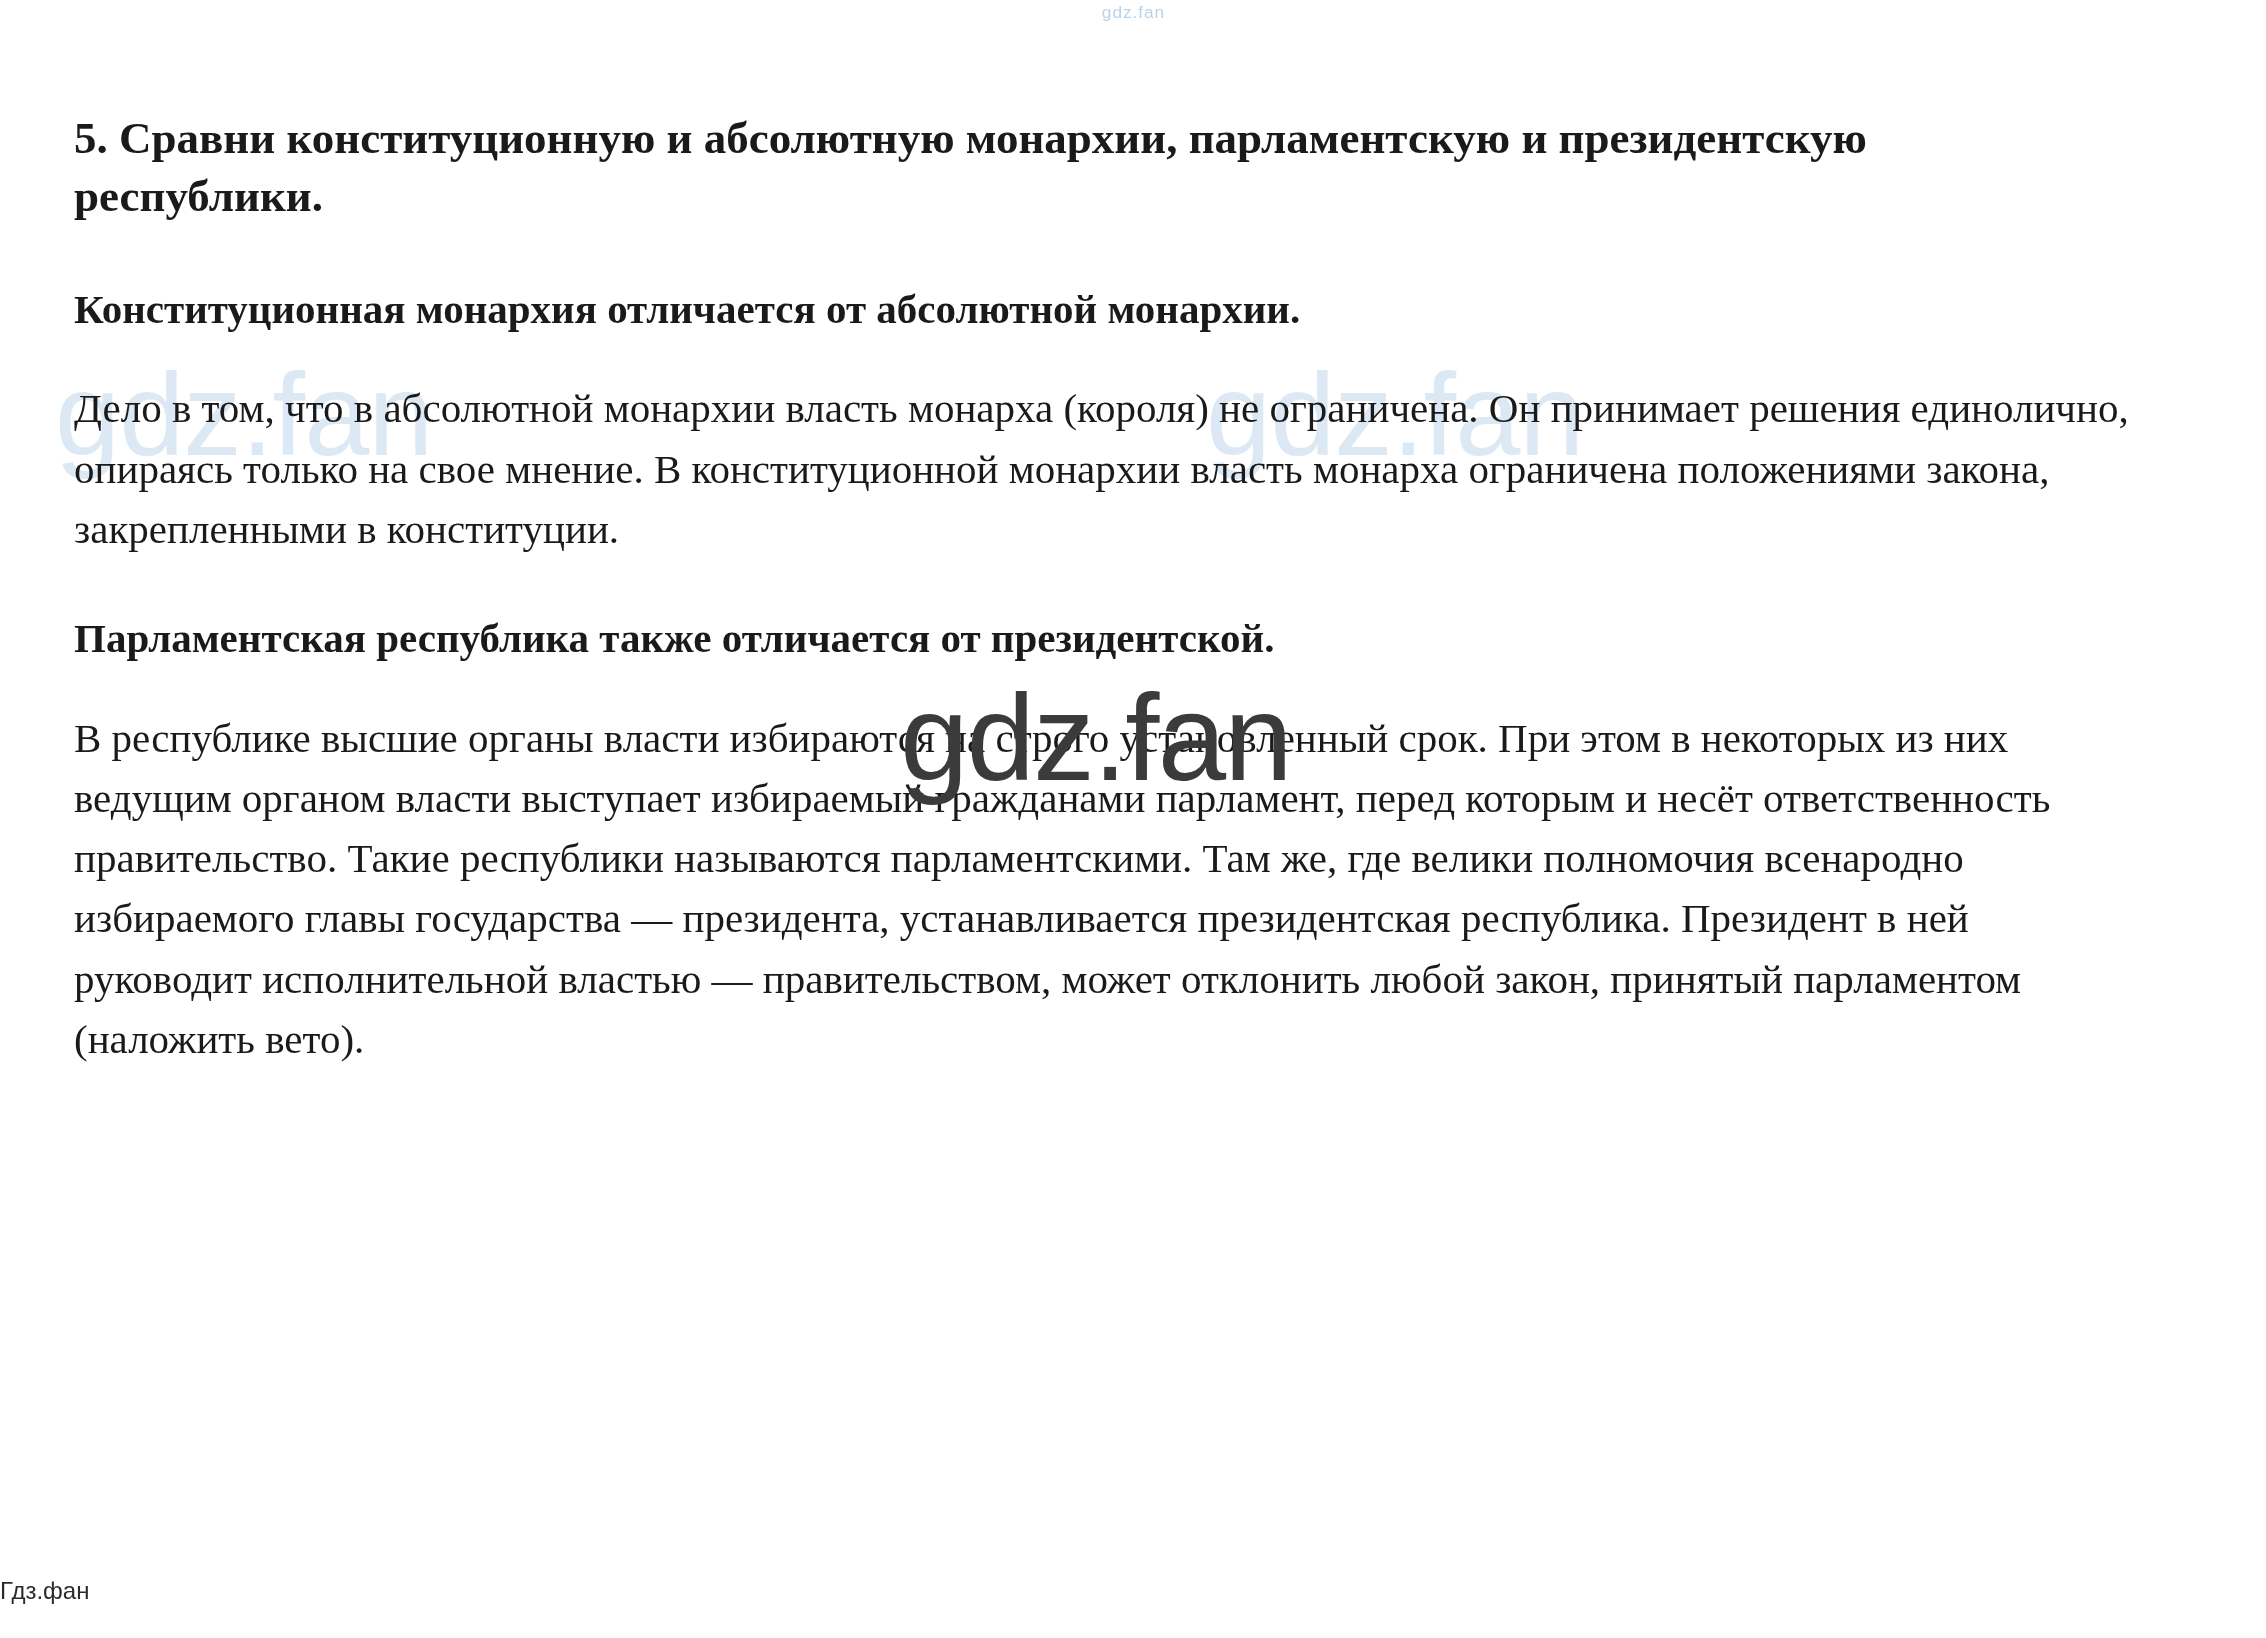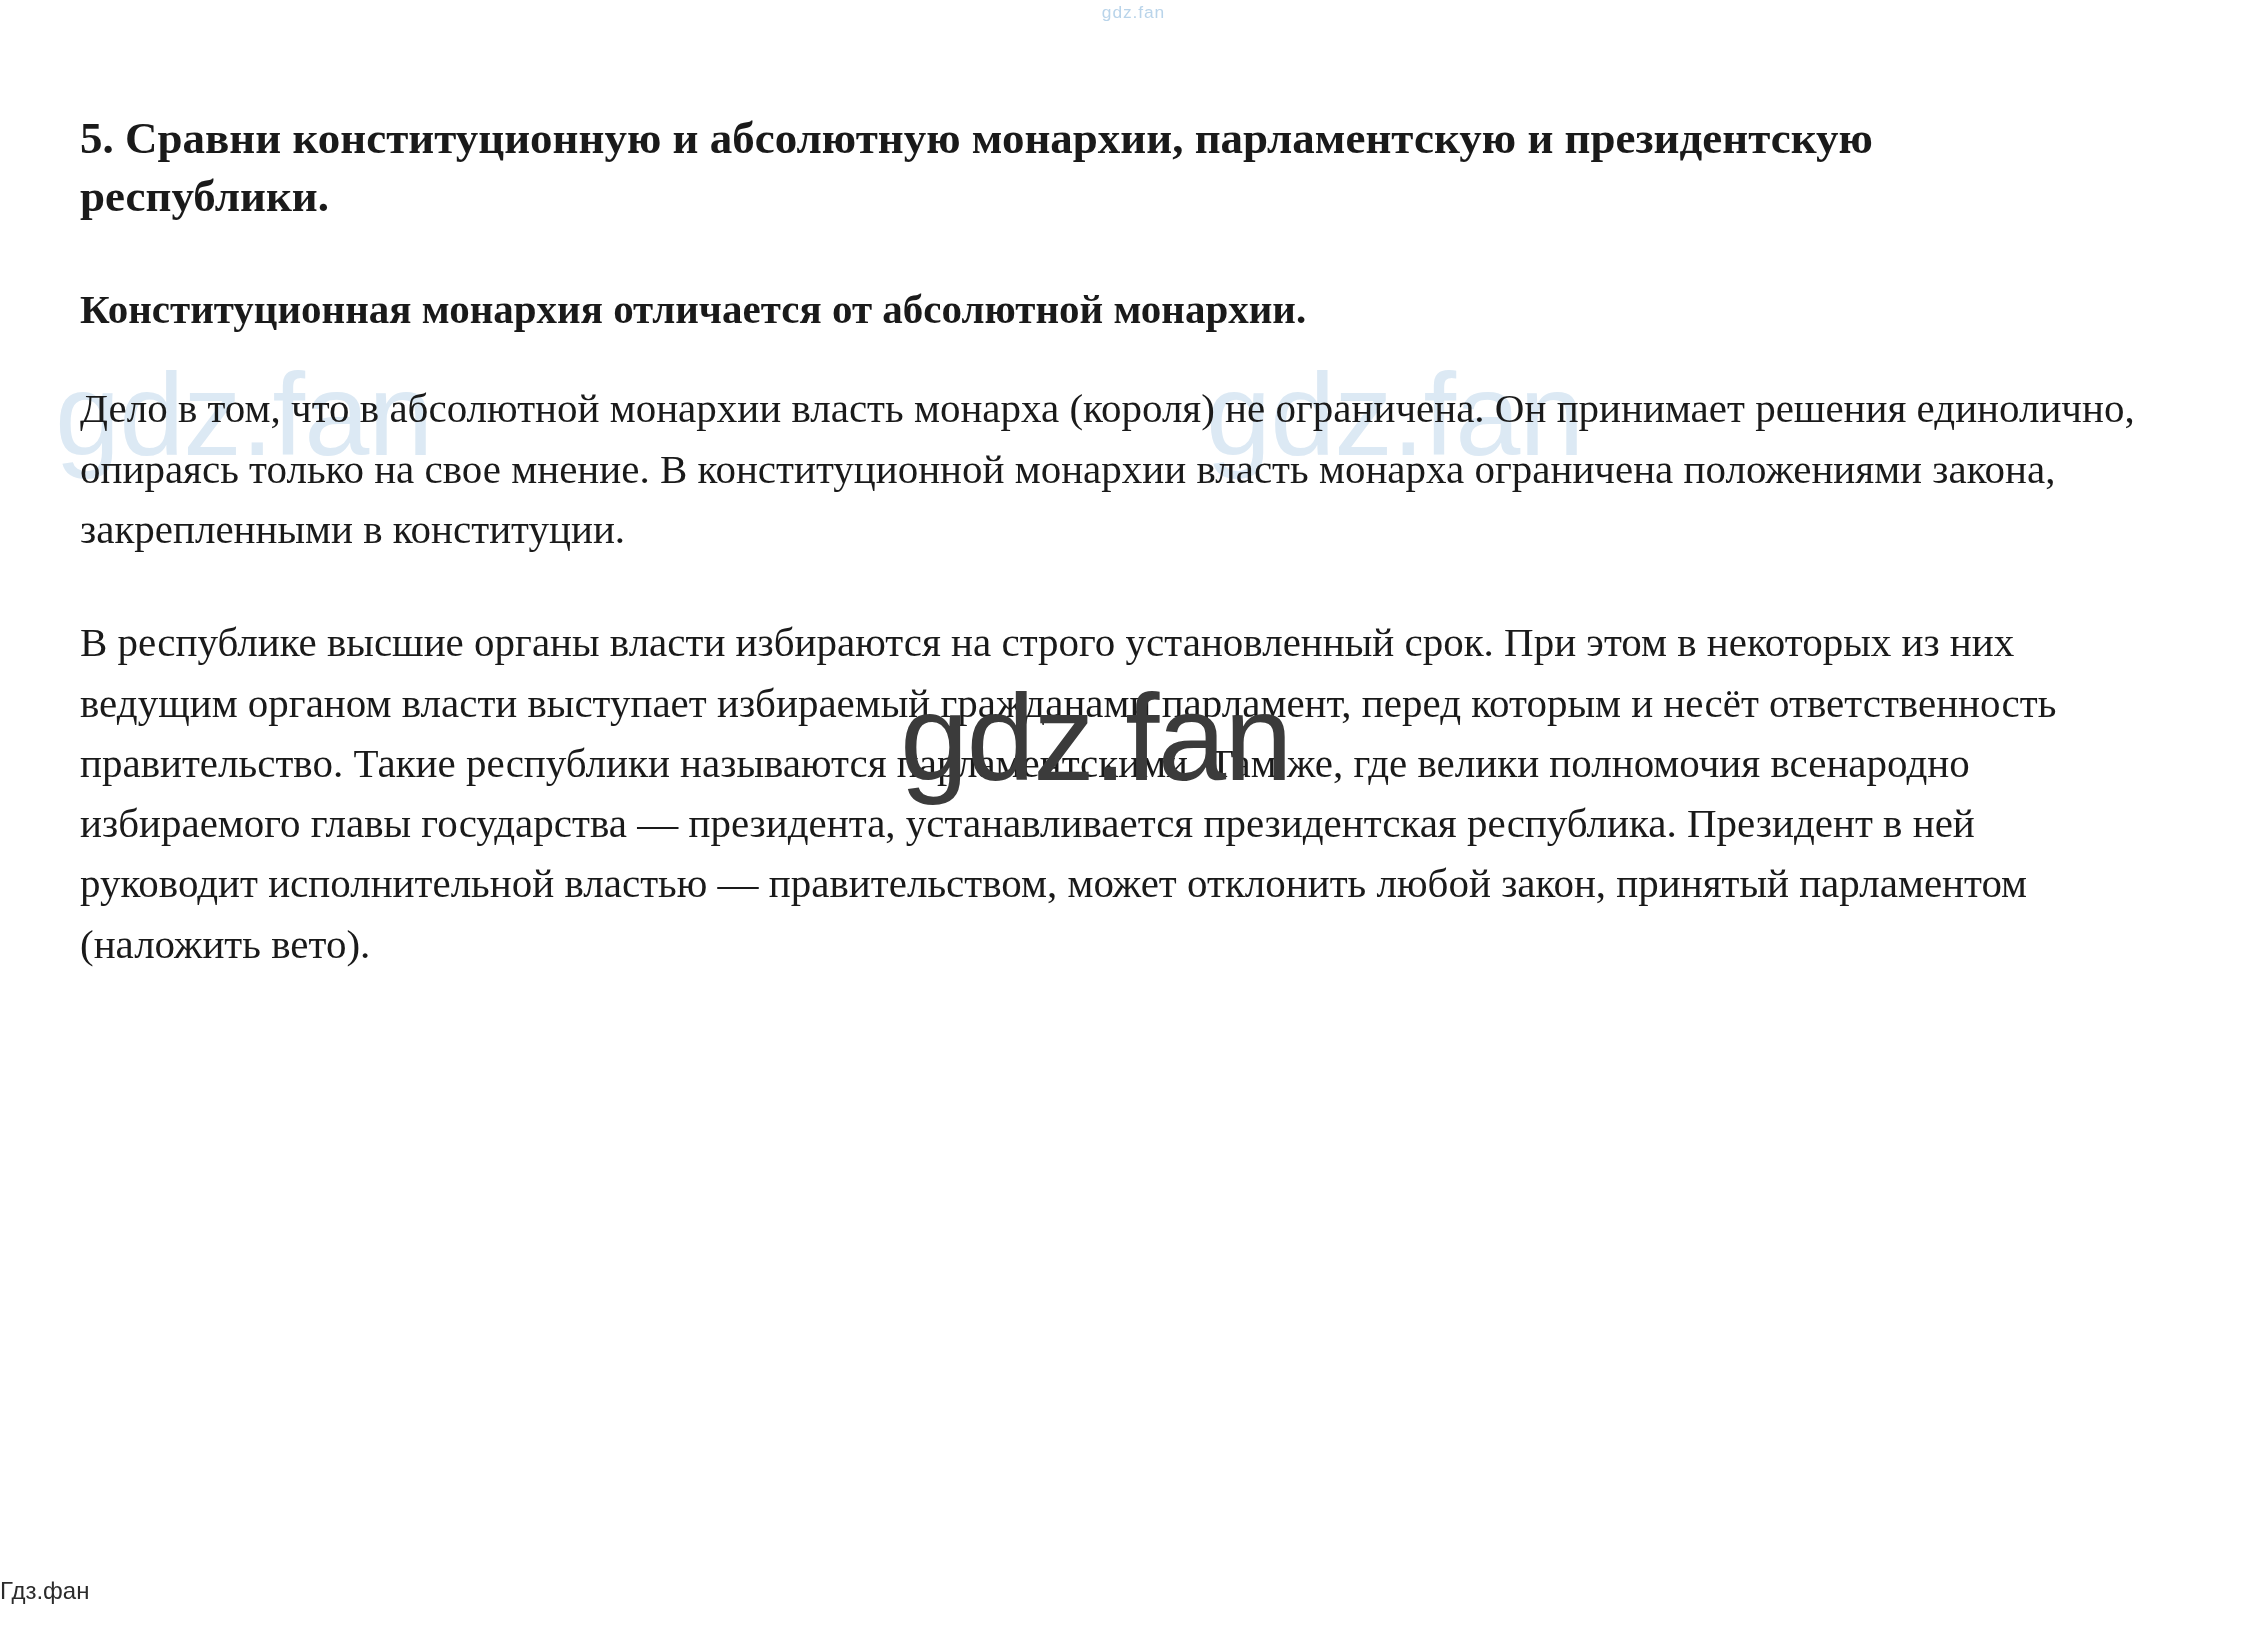--- a/index.html
+++ b/index.html
@@ -31,21 +31,21 @@
     font-family: "Liberation Sans", sans-serif;
     font-size: 17.4px;
     color: #b9d4ea;
     letter-spacing: 0.9px;
     user-select: none;
   }
 
   .content {
     position: absolute;
     top: 110px;
-    left: 80px;
+    left: 74px;
     width: 2102px;
   }
 
   .q-title {
     font-size: 45px;
     font-weight: bold;
     line-height: 1.28;
     margin: 0 0 58px 0;
     max-width: 2038px;
   }
@@ -119,20 +119,21 @@
   <div class="ghost-watermark ghost-2">gdz.fan</div>
 
   <div class="content">
 
     <p class="q-title">5. Сравни конституционную и абсолютную монархии, парламентскую и президентскую республики.</p>
 
     <p class="subhead">Конституционная монархия отличается от абсолютной монархии.</p>
 
     <p class="para">Дело в том, что в абсолютной монархии власть монарха (короля) не ограничена. Он принимает решения единолично, опираясь только на свое мнение. В конституционной монархии власть монарха ограничена положениями закона, закрепленными в конституции.</p>
 
+    <p class="subhead">Парламентская республика также отличается от президентской.</p>
 
     <p class="para">В республике высшие органы власти избираются на строго установленный срок. При этом в некоторых из них ведущим органом власти выступает избираемый гражданами парламент, перед которым и несёт ответственность правительство. Такие республики называются парламентскими. Там же, где велики полномочия всенародно избираемого главы государства — президента, устанавливается президентская республика. Президент в ней руководит исполнительной властью — правительством, может отклонить любой закон, принятый парламентом (наложить вето).</p>
 
   </div>
 
   <div class="big-watermark">gdz.fan</div>
 
   <div class="footer">Гдз.фан</div>
 
 </div>

